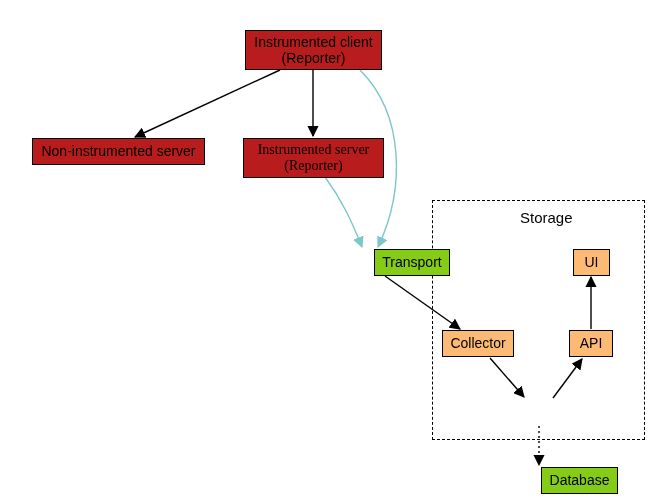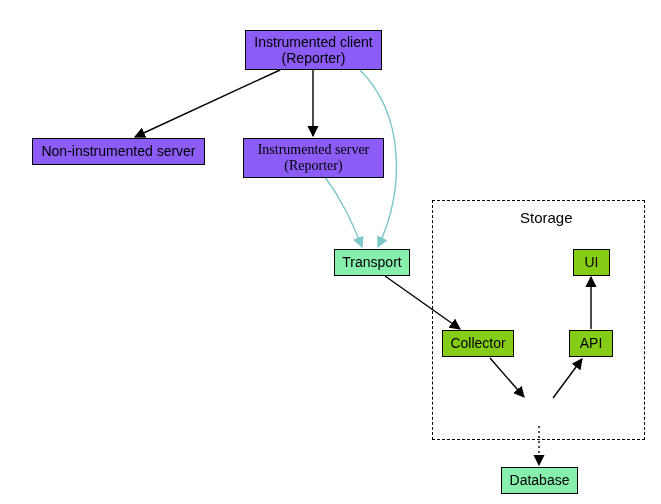--- a/index.html
+++ b/index.html
@@ -23,23 +23,23 @@
     box-sizing: border-box;
     display: flex;
     flex-direction: column;
     align-items: center;
     justify-content: center;
     text-align: center;
     line-height: 1.15;
     border: 1px solid #000;
     padding: 2px 6px;
   }
-  .lavender { background: #8b5cf6; }
-  .green    { background: #84cc16; }
-  .white    { background: #86efac; }
+  .lavender { background: #b91c1c; }
+  .green    { background: #fdba74; }
+  .white    { background: #84cc16; margin-left: 40px; }
   .group {
     position: absolute;
     border: 1.6px dashed #000;
     box-sizing: border-box;
   }
   .group-label {
     position: absolute;
     font-size: 15px;
   }
 </style>

